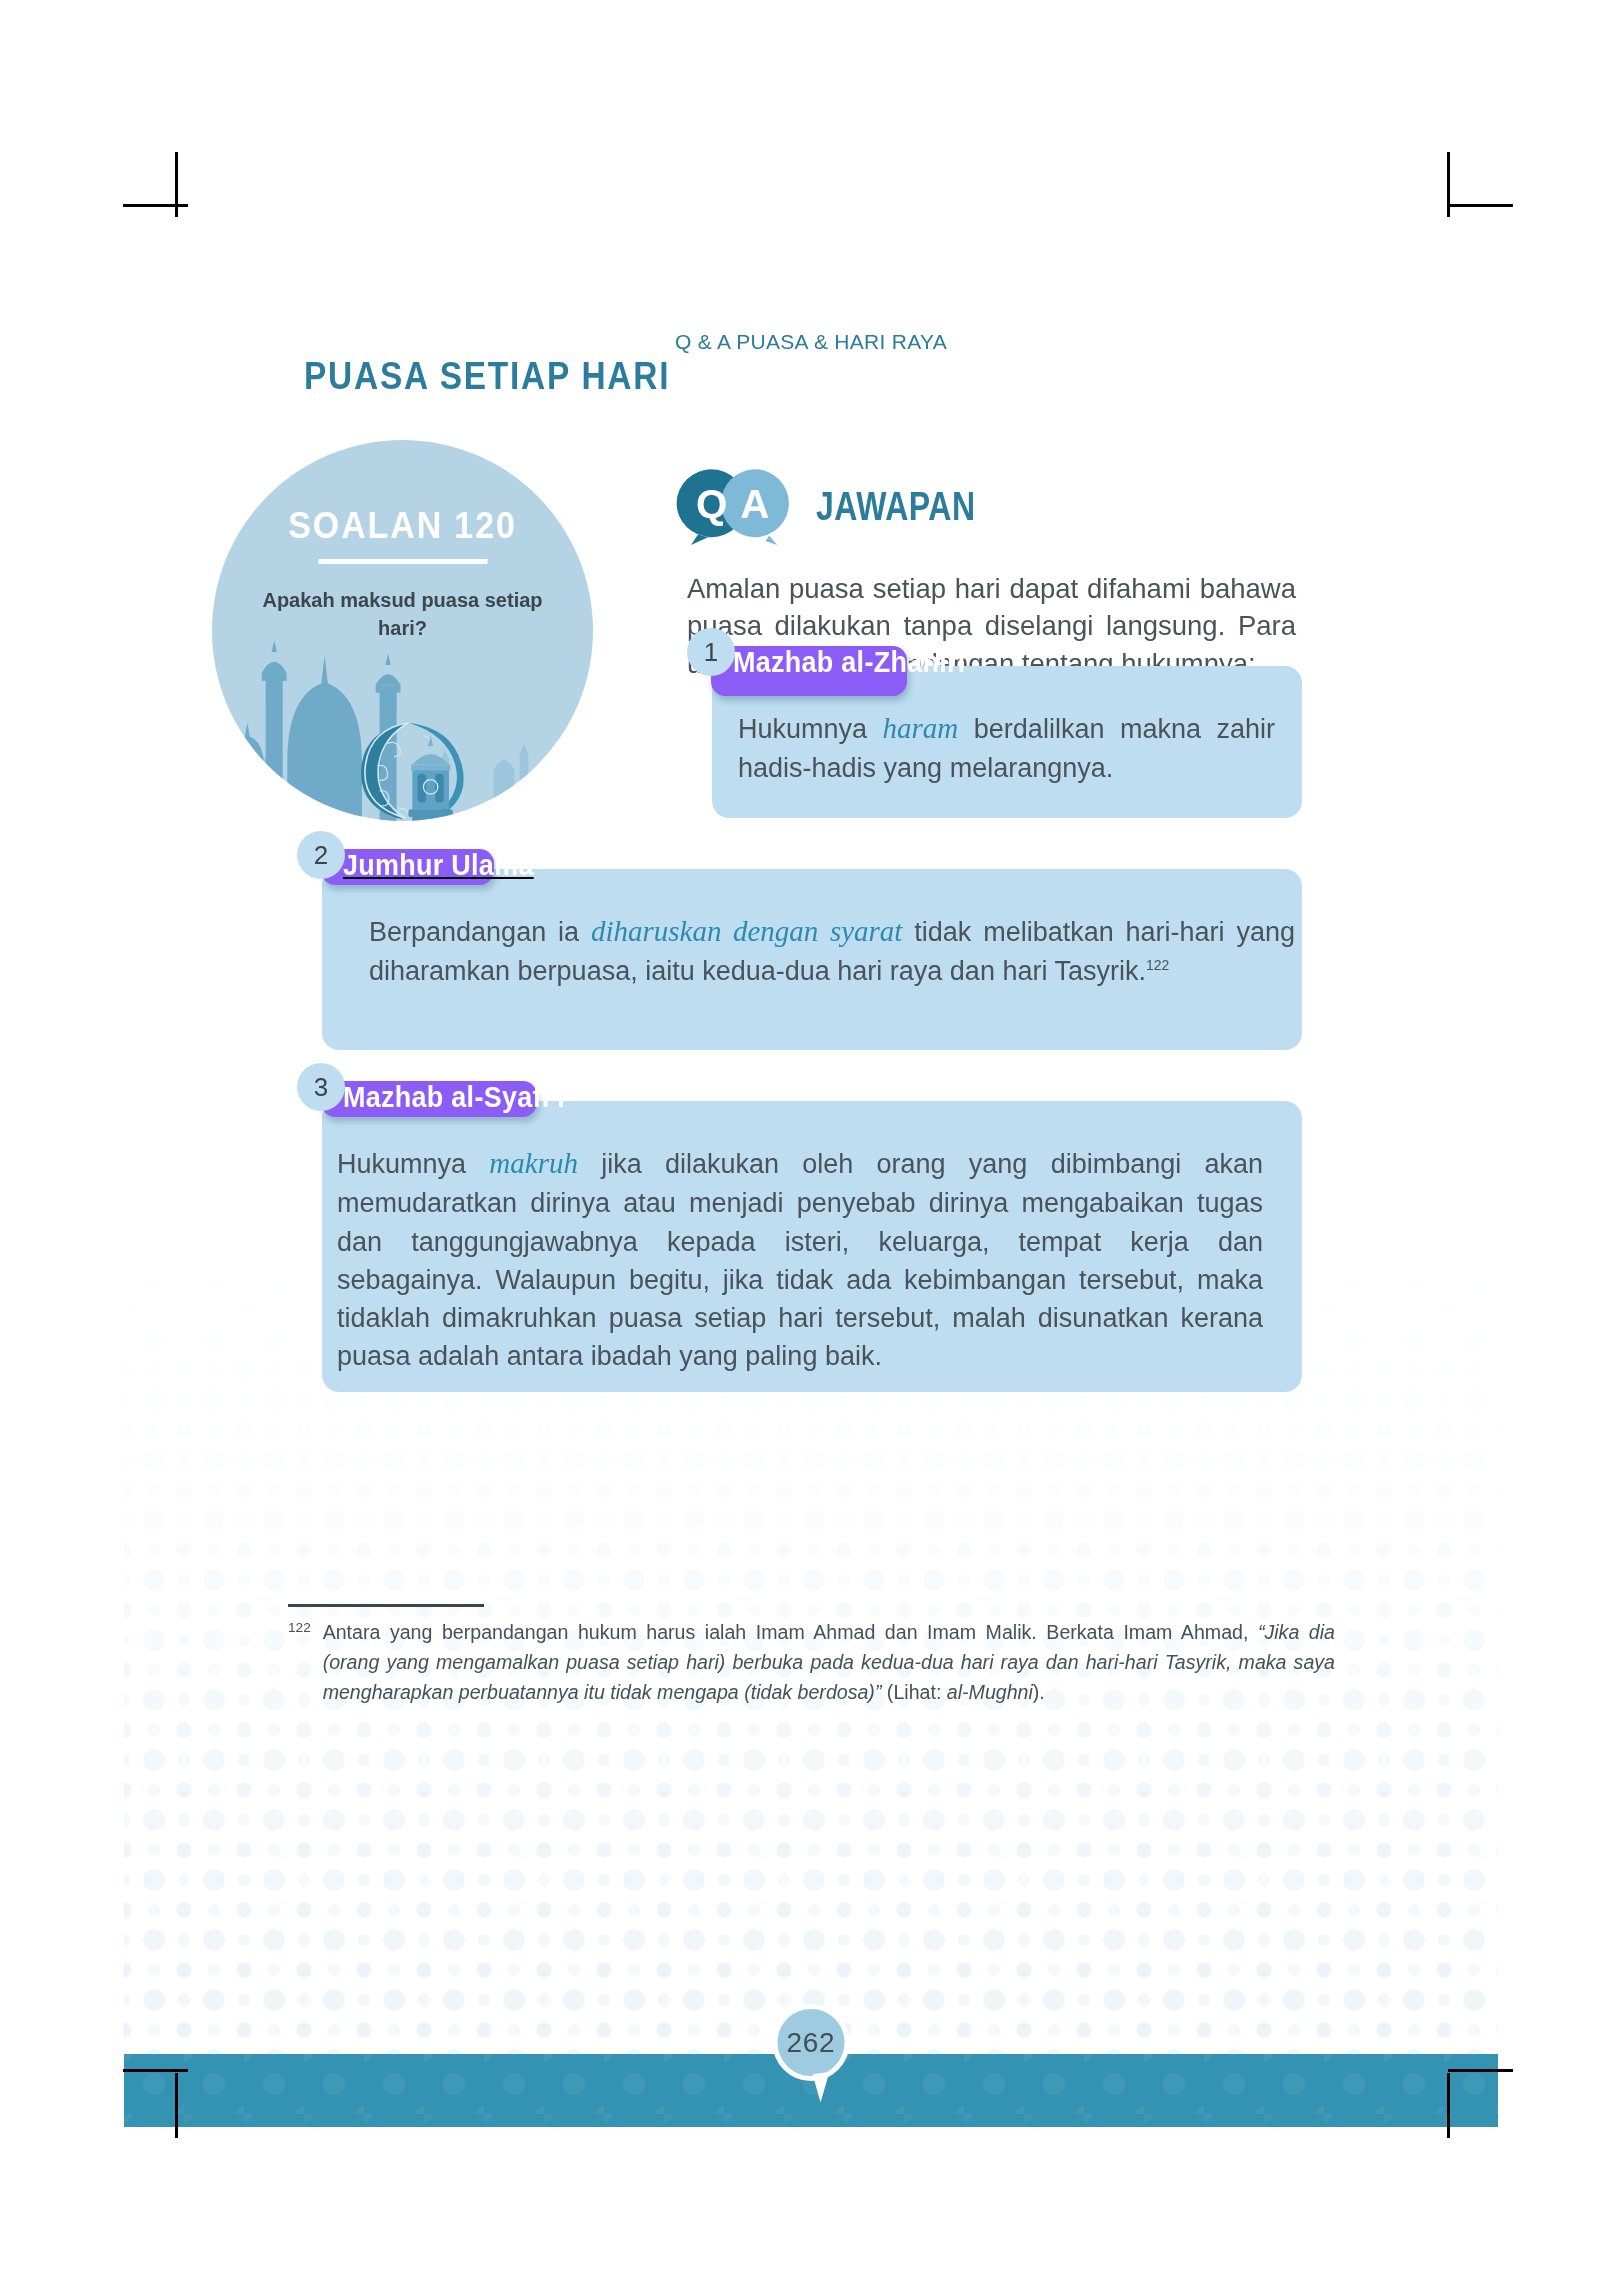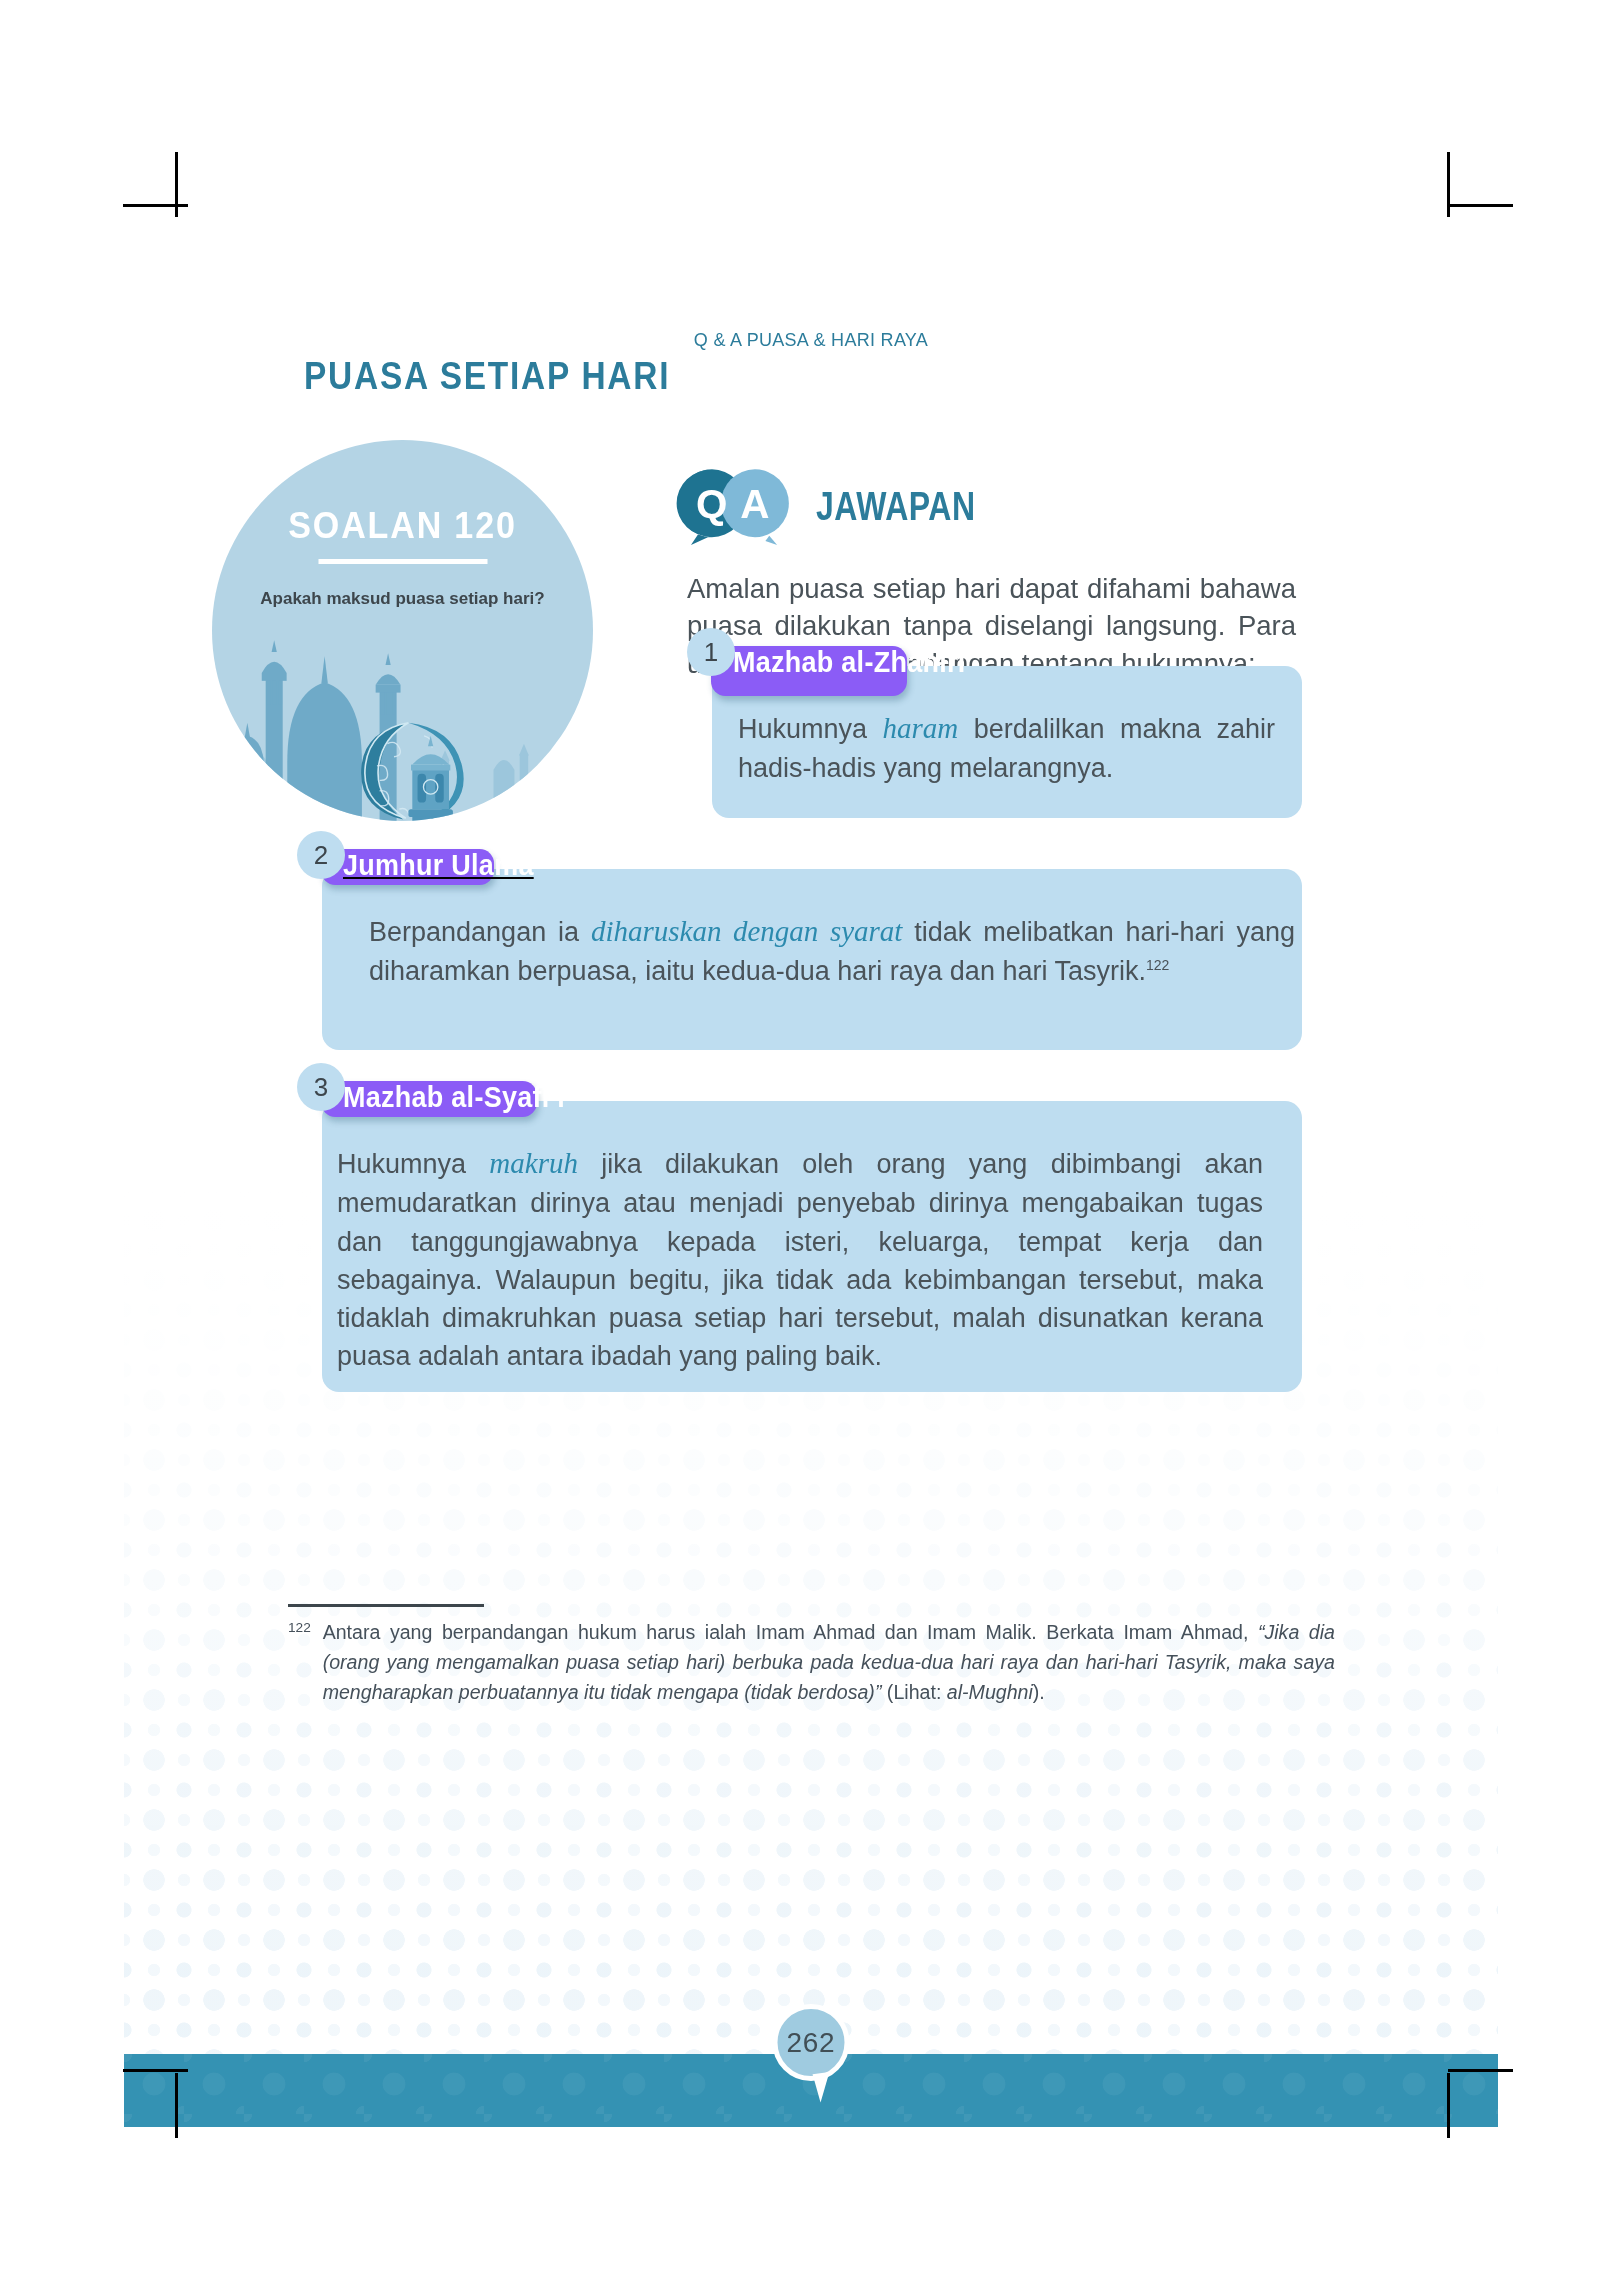--- a/index.html
+++ b/index.html
@@ -117,21 +117,21 @@
   }
 
   
   .running-head {
     position: absolute;
     left: 0;
     right: 0;
     top: 160px;
     text-align: center;
     font-family: "Liberation Sans", sans-serif;
-    font-size: 18px;
+    font-size: 21px;
     color: #2C7C9B;
     letter-spacing: 0.3px;
     z-index: 10;
   }
 
   
   .section-title {
     position: absolute;
     left: 180px;
     top: 185px;
@@ -178,21 +178,21 @@
     height: 4.6px;
     background: #ffffff;
   }
   .q-text {
     position: absolute;
     top: 147px;
     left: 26px; right: 26px;
     text-align: center;
     font-family: "Liberation Sans", sans-serif;
     font-weight: bold;
-    font-size: 17px;
+    font-size: 20px;
     line-height: 1.38;
     color: #3d464c;
   }
   .q-art { position: absolute; left: 0; bottom: 0; width: 381px; height: 190px; }
 
   
   .qa-badge {
     position: absolute;
     left: 550px;
     top: 298px;

